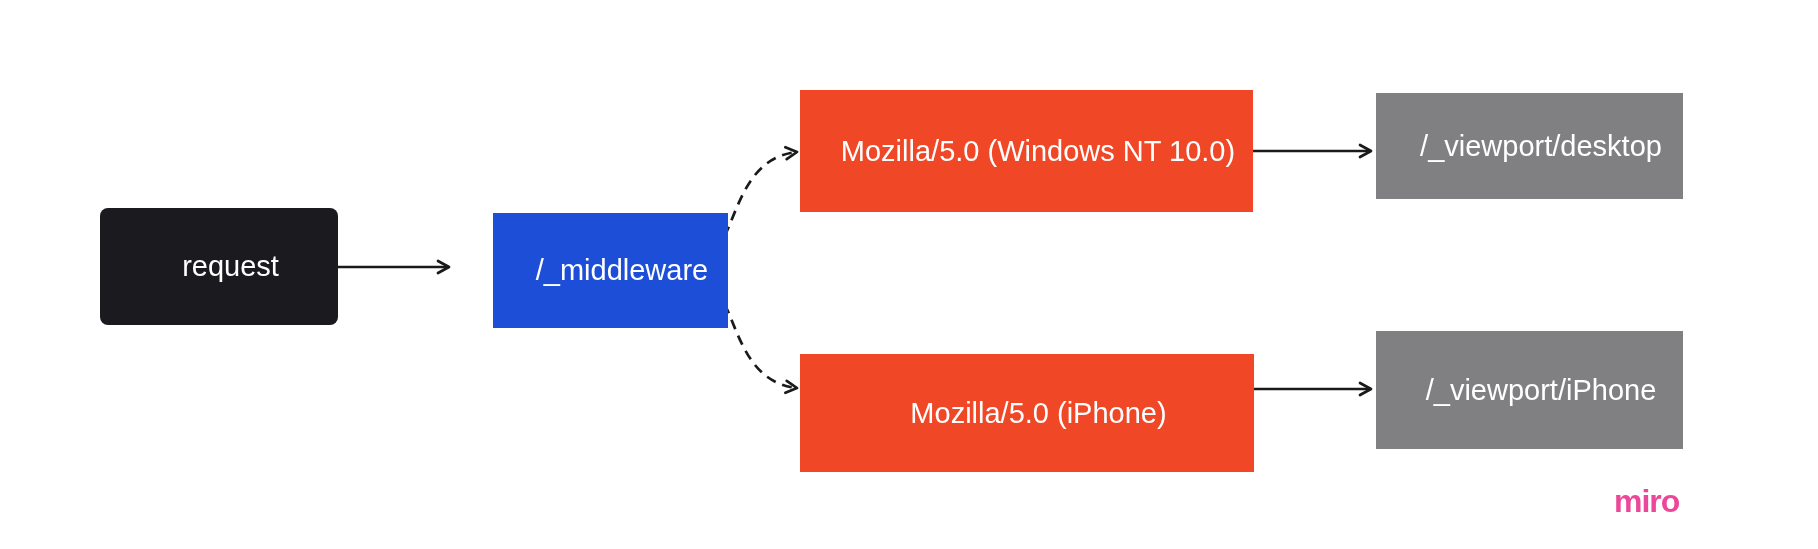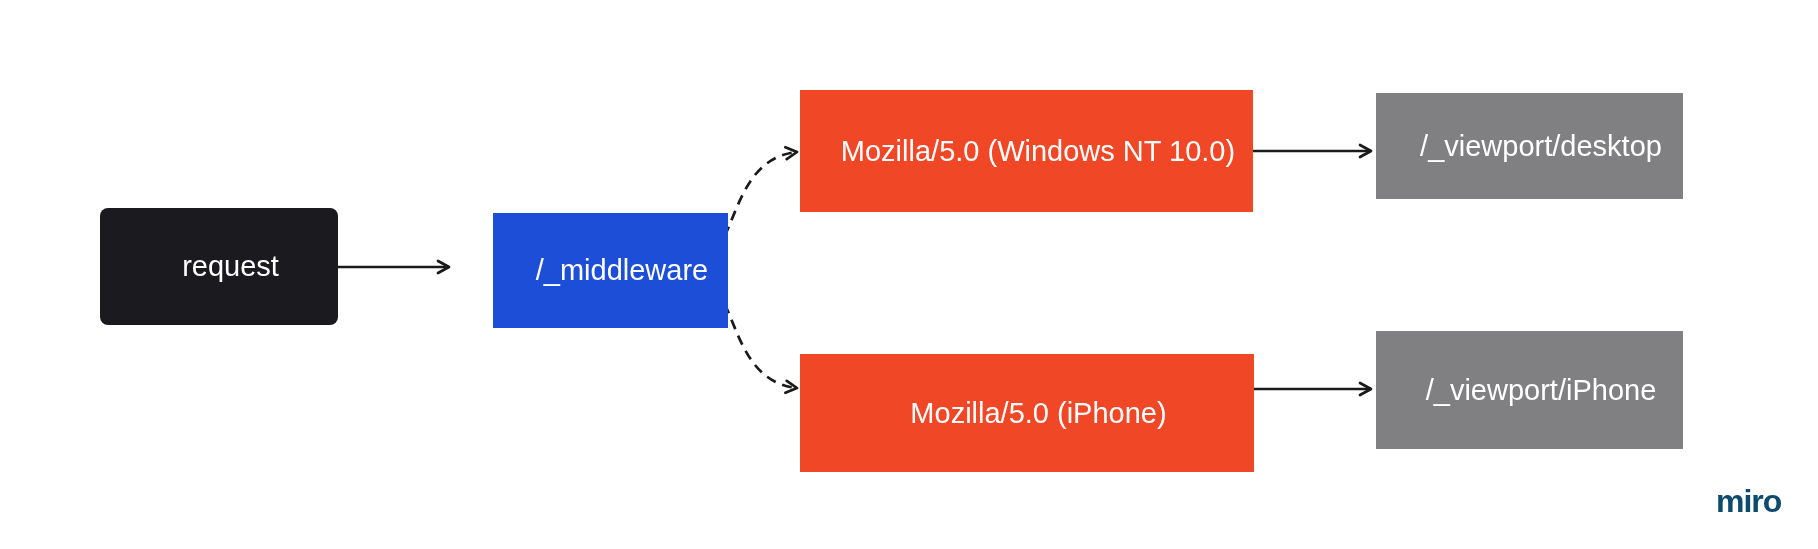--- a/index.html
+++ b/index.html
@@ -62,26 +62,26 @@
   .edge {
     fill: none;
     stroke: #1a1a1a;
     stroke-width: 2.7;
   }
   .edge.dashed {
     stroke-dasharray: 10 7;
   }
   .watermark {
     position: absolute;
-    left: 1716px; top: 483px;
+    left: 1614px; top: 483px;
     width: 64px;
     font-size: 32px;
     font-weight: bold;
     letter-spacing: -1px;
-    color: #0c4a6e;
+    color: #ec4899;
     user-select: none;
   }
 </style>
 </head>
 <body>
 
 <div class="canvas">
 
   <svg class="connectors" viewBox="0 0 1818 549" xmlns="http://www.w3.org/2000/svg">
     <defs>

